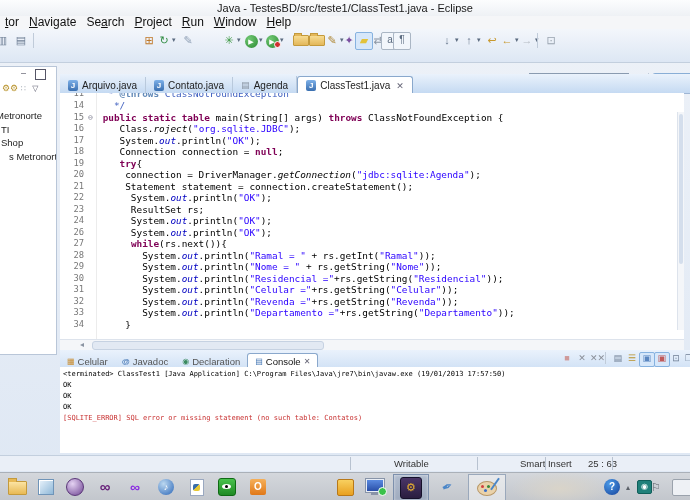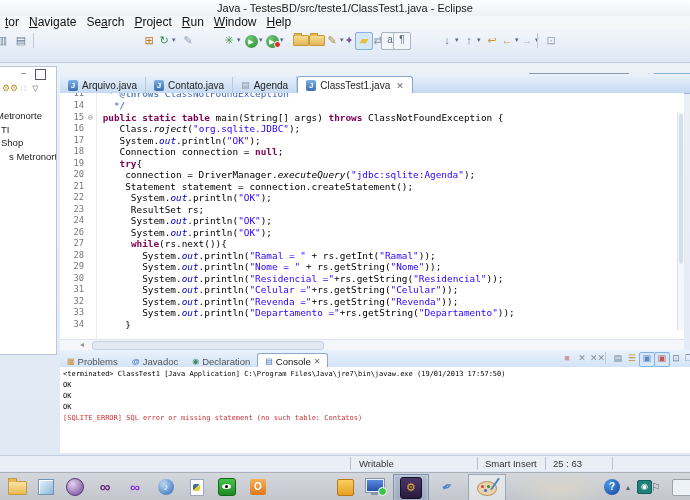--- a/index.html
+++ b/index.html
@@ -98,21 +98,21 @@
   .cticon{position:absolute;top:2px;width:14px;height:13px;text-align:center;font-size:9px;line-height:13px;}
   .cticon.pressed{border:1px solid #86b2e0;background:#d6e7fa;border-radius:2px;line-height:11px;}
   #cbody{position:absolute;left:0;top:17px;right:0;bottom:0;background:#fff;overflow:hidden;
          font-family:"DejaVu Sans Mono",monospace;font-size:7px;line-height:11px;padding:2px 0 0 3px;}
   #chead{color:#000;}
   .cout{color:#000;}
   #cerr{color:#c83232;}
   
   #statusbar{position:absolute;left:0;top:455px;right:0;height:15px;background:#eaeff7;
              border-top:1px solid #c3cfde;font-size:9.5px;color:#333;}
-  .st-cell{position:absolute;top:2px;}
+  .st-cell{position:absolute;top:2px;margin-left:35px;}
   .st-sep{position:absolute;top:1px;width:1px;height:13px;background:#b8c2d0;}
   
   #taskbar{position:absolute;left:0;top:472px;width:690px;height:28px;
      background:radial-gradient(70px 26px at 560px 55%, #d9d4c9 0%, rgba(217,212,201,0) 70%),
                 linear-gradient(#d4d7dc,#c2c6cc);
      border-top:1px solid #aab0b8;overflow:hidden;}
   .tb-app{position:absolute;top:1px;width:26px;height:26px;display:flex;align-items:center;justify-content:center;}
   .tb-app.active{width:34px;background:linear-gradient(rgba(150,168,196,.55),rgba(130,148,178,.55));
      border:1px solid #7d90ad;box-shadow:inset 0 0 3px rgba(255,255,255,.6);}
   .tb-app.open{width:36px;background:rgba(255,255,255,.45);border:1px solid #9aa8bb;}
@@ -270,21 +270,21 @@
           <div class="row">
             <span class="ln">18</span>
             <span class="rest"><span class="fold"> </span><span><span class="tk-d">    Connection connection = </span><span class="tk-k">null</span><span class="tk-d">;</span></span></span>
           </div>
           <div class="row">
             <span class="ln">19</span>
             <span class="rest"><span class="fold"> </span><span><span class="tk-d">    </span><span class="tk-k">try</span><span class="tk-d">{</span></span></span>
           </div>
           <div class="row">
             <span class="ln">20</span>
-            <span class="rest"><span class="fold"> </span><span><span class="tk-d">     connection = DriverManager.</span><span class="tk-m">executeQuery</span><span class="tk-d">(</span><span class="tk-s">"jdbc:sqlite:Agenda"</span><span class="tk-d">);</span></span></span>
+            <span class="rest"><span class="fold"> </span><span><span class="tk-d">     connection = DriverManager.</span><span class="tk-m">getConnection</span><span class="tk-d">(</span><span class="tk-s">"jdbc:sqlite:Agenda"</span><span class="tk-d">);</span></span></span>
           </div>
           <div class="row">
             <span class="ln">21</span>
             <span class="rest"><span class="fold"> </span><span><span class="tk-d">     Statement statement = connection.createStatement();</span></span></span>
           </div>
           <div class="row">
             <span class="ln">22</span>
             <span class="rest"><span class="fold"> </span><span><span class="tk-d">      System.</span><span class="tk-f">out</span><span class="tk-d">.println(</span><span class="tk-s">"OK"</span><span class="tk-d">);</span></span></span>
           </div>
           <div class="row">
@@ -338,21 +338,21 @@
     </div>
     <div id="hscroll">
       <span class="arrow">◂</span>
       <div class="track"></div>
     </div>
   </div>
 
   <div id="console">
     <div id="ctabs"><div class="ctab">
           <span class="ci" style="color: rgb(200, 138, 42);">▦</span>
-          <span>Problems</span>
+          <span>Celular</span>
         </div><div class="ctab">
           <span class="ci" style="color: rgb(58, 111, 176);">@</span>
           <span>Javadoc</span>
         </div><div class="ctab">
           <span class="ci" style="color: rgb(58, 138, 95);">◉</span>
           <span>Declaration</span>
         </div><div class="ctab active">
           <span class="ci" style="color: rgb(58, 111, 176);">▤</span>
           <span>Console</span>
           <span class="close" style="color: rgb(102, 102, 119); font-size: 8px;">✕</span>

